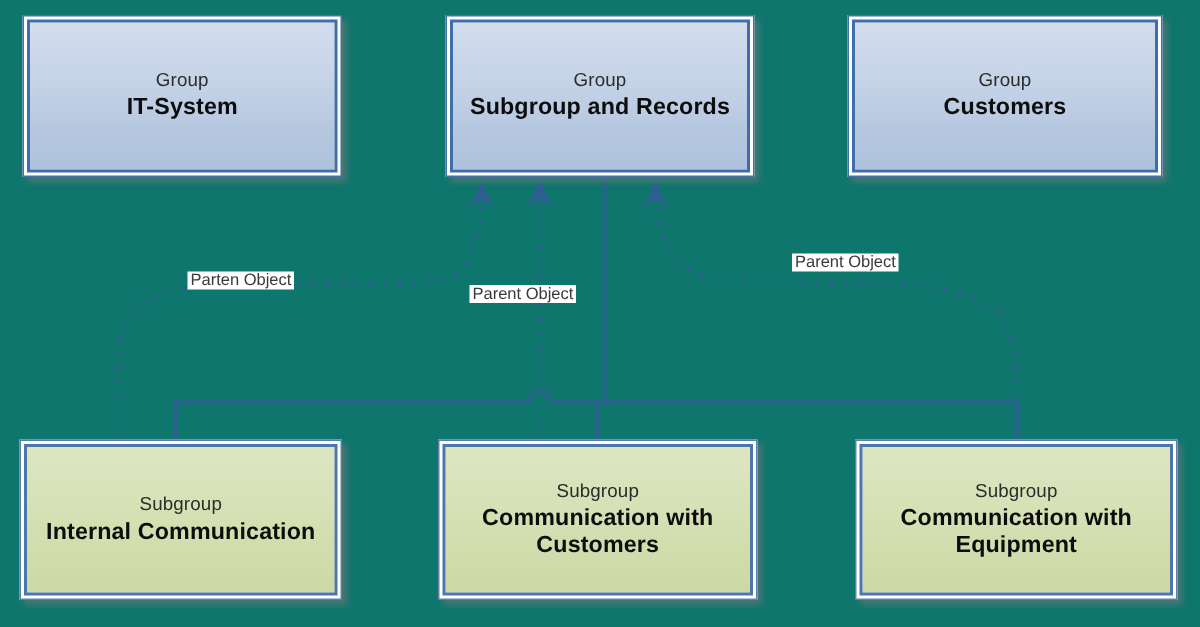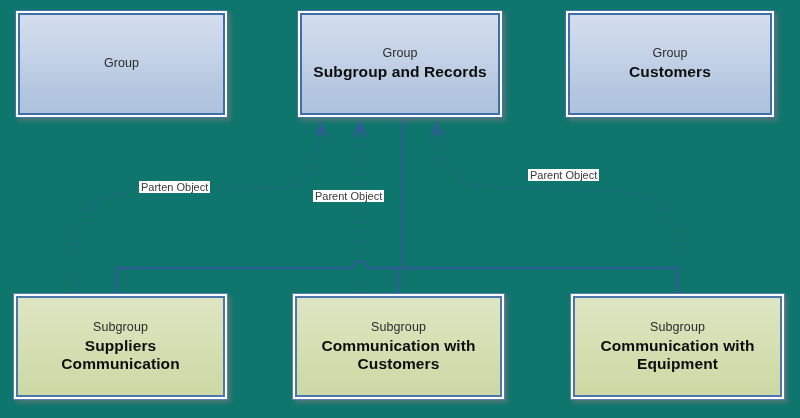--- a/index.html
+++ b/index.html
@@ -98,21 +98,21 @@
   
   .edge-label {
     position: absolute;
     font-size: 11px;
     color: #3a3a3a;
     background: #ffffff;
     white-space: nowrap;
     padding: 0 2px;
     line-height: 1.1;
   }
-  #label-parten-left   { left: 139px; top: 181px; }
+  #label-parten-left   { left: 125px; top: 181px; }
   #label-parent-mid    { left: 313px; top: 190px; }
   #label-parent-right  { left: 528px; top: 169px; }
 </style>
 </head>
 <body>
 
 <div id="canvas">
 
   <svg id="connectors" viewBox="0 0 800 418">
 
@@ -145,41 +145,42 @@
     <g fill="#2e5f93">
       <polygon points="321,120 314,138 321,133 328,138"></polygon>
       <polygon points="360,119 352,138 360,132 368,138"></polygon>
       <polygon points="437,120 430,138 437,133 444,138"></polygon>
     </g>
   </svg>
 
   <div class="node group" id="node-it-system">
     <div class="node-inner">
       <div class="kind-label">Group</div>
+      <div class="name-label">IT-System</div>
     </div>
   </div>
 
   <div class="node group" id="node-documents">
     <div class="node-inner">
       <div class="kind-label">Group</div>
       <div class="name-label">Subgroup and Records</div>
     </div>
   </div>
 
   <div class="node group" id="node-equipment">
     <div class="node-inner">
       <div class="kind-label">Group</div>
       <div class="name-label">Customers</div>
     </div>
   </div>
 
   <div class="node subgroup" id="node-internal-comm">
     <div class="node-inner">
       <div class="kind-label">Subgroup</div>
-      <div class="name-label">Suppliers Communication</div>
+      <div class="name-label">Internal Communication</div>
     </div>
   </div>
 
   <div class="node subgroup" id="node-customer-comm">
     <div class="node-inner">
       <div class="kind-label">Subgroup</div>
       <div class="name-label">Communication with Customers</div>
     </div>
   </div>
 

